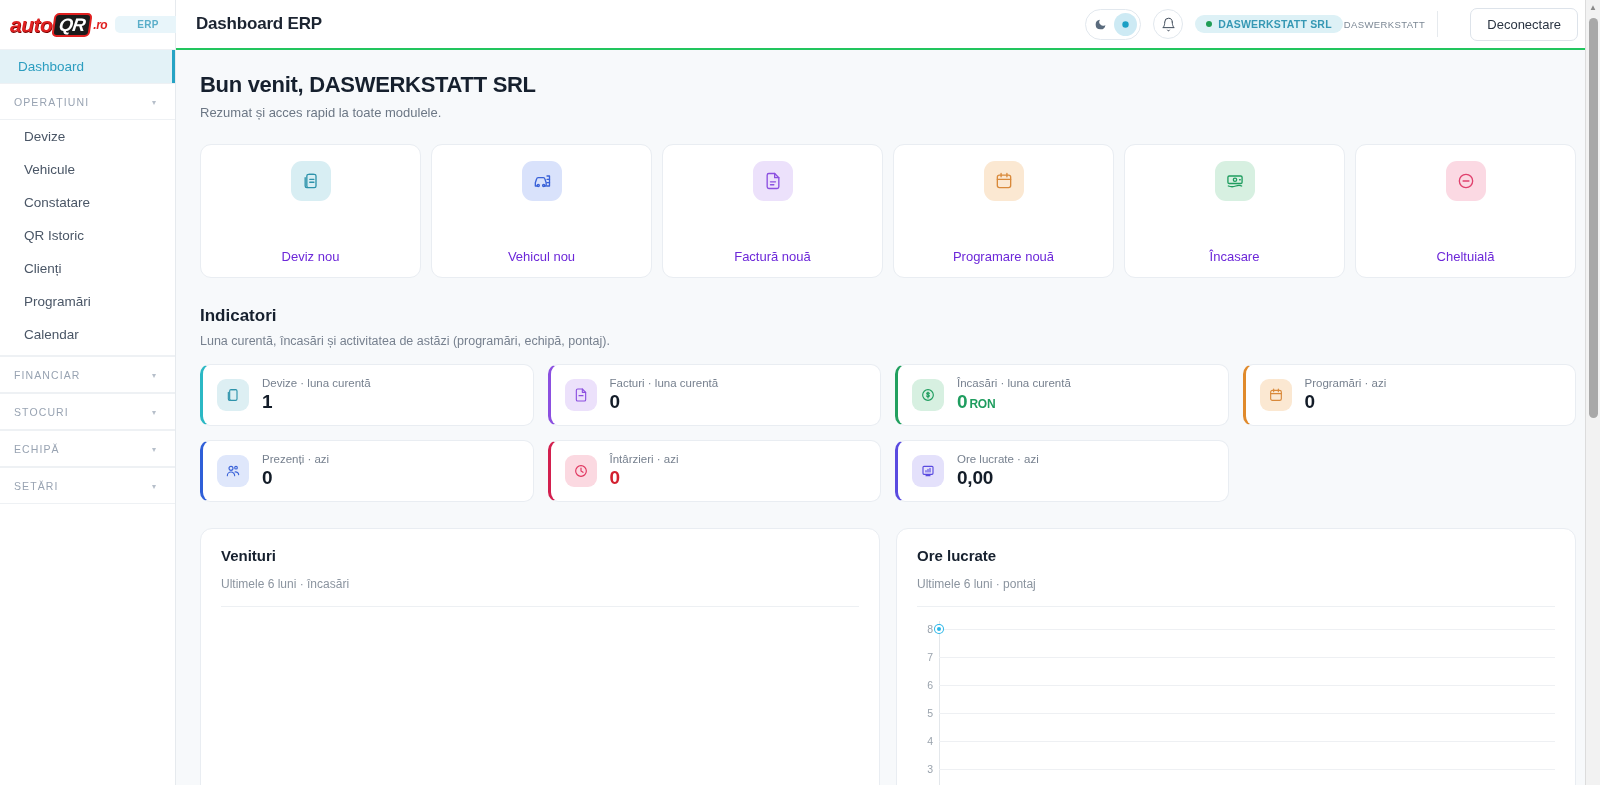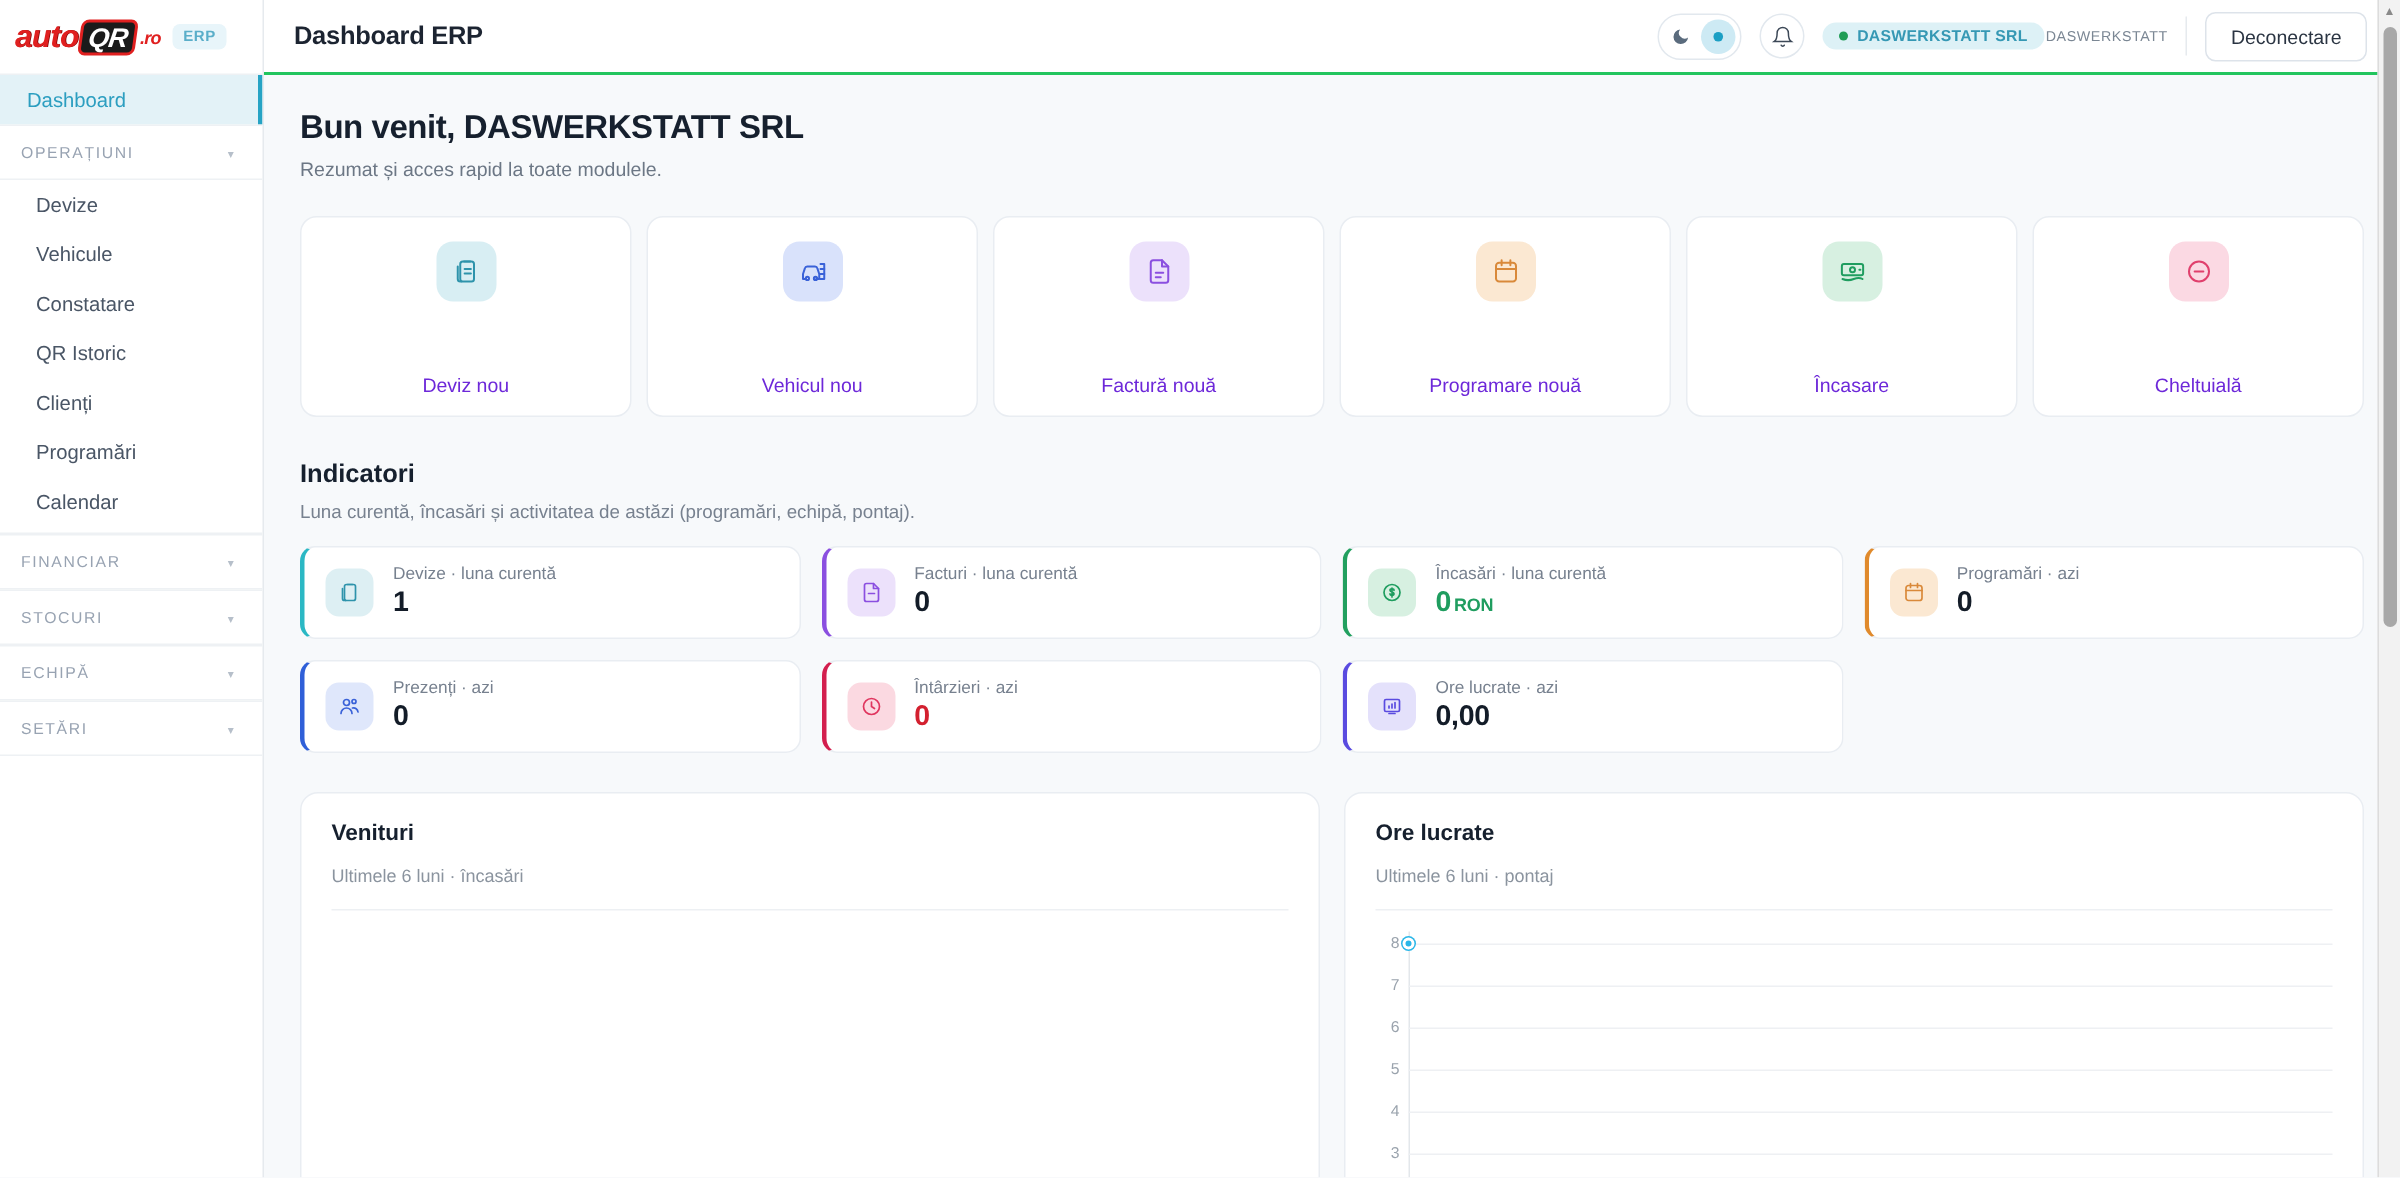--- a/index.html
+++ b/index.html
@@ -43,21 +43,21 @@
     margin: 0 1px;
     font-size: 18px;
     transform: skewX(-8deg);
   }
   .logo .ro { color: #e02020; font-size: 12px; margin-left: 1px; }
 
   .erp-badge {
     background: #e8f5fa; color: #5aaec9;
     font-size: 10px; font-weight: bold;
     letter-spacing: 0.4px;
-    padding: 3px 7px; border-radius: 5px;
+    padding: 3px 22px; border-radius: 5px;
     font-style: normal;
   }
 
   .nav { flex: 1; overflow: hidden; padding-top: 0; }
   .nav-item {
     display: block; padding: 9px 18px;
     font-size: 13.5px; color: #4a5666;
     text-decoration: none; cursor: pointer;
   }
   .nav-item.active {
@@ -124,21 +124,21 @@
   }
   .company-dot { width: 6px; height: 6px; border-radius: 50%; background: #1f9d55; }
   .company-sub { font-size: 9.5px; color: #7b8794; letter-spacing: 0.4px; }
 
   .vdiv { width: 1px; height: 26px; background: #e6eaee; }
 
   .logout-btn {
     border: 1px solid #dde3ea; background: #fff;
     border-radius: 7px; padding: 8px 16px;
     font-size: 13px; color: #2a3442; cursor: pointer;
-    font-family: inherit; font-weight: 500;
+    font-family: inherit; font-weight: 500; margin-left: 20px;
   }
 
   .scrollarea { height: 735px; overflow: hidden; padding: 0 0 0 0; position: relative; }
   .content { padding: 22px 24px 0 24px; }
 
   .welcome-title { font-size: 22px; font-weight: bold; color: #16202e; letter-spacing: -0.3px; }
   .welcome-sub { font-size: 13px; color: #6c7785; margin-top: 7px; }
 
   
   .quick-row { display: flex; gap: 10px; margin-top: 24px; }

